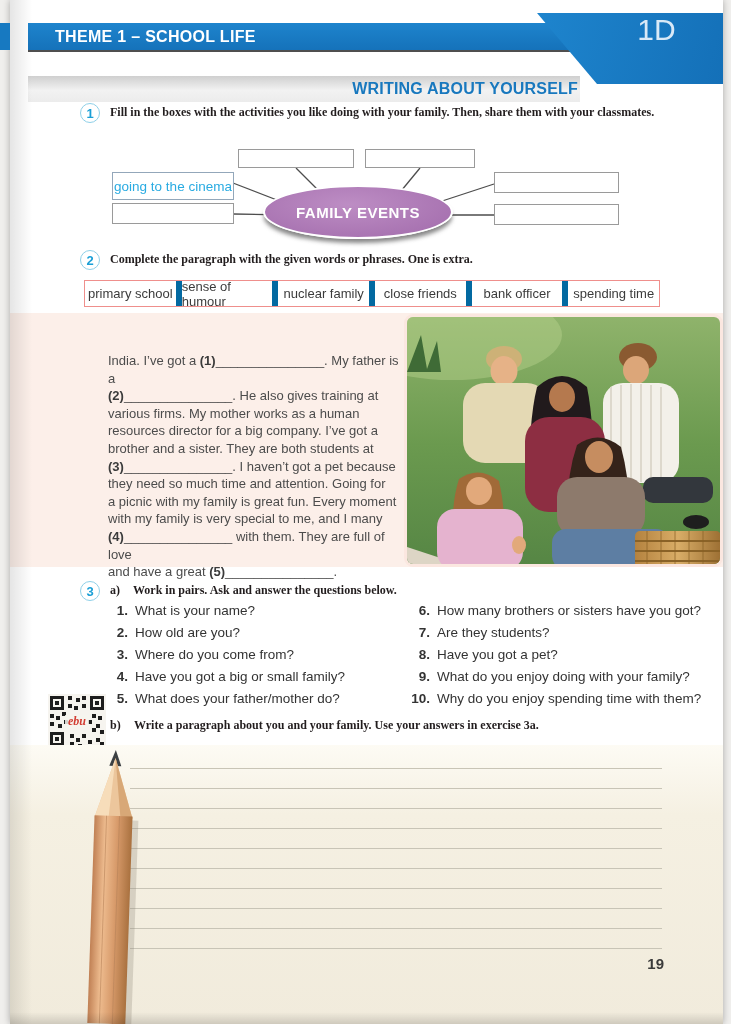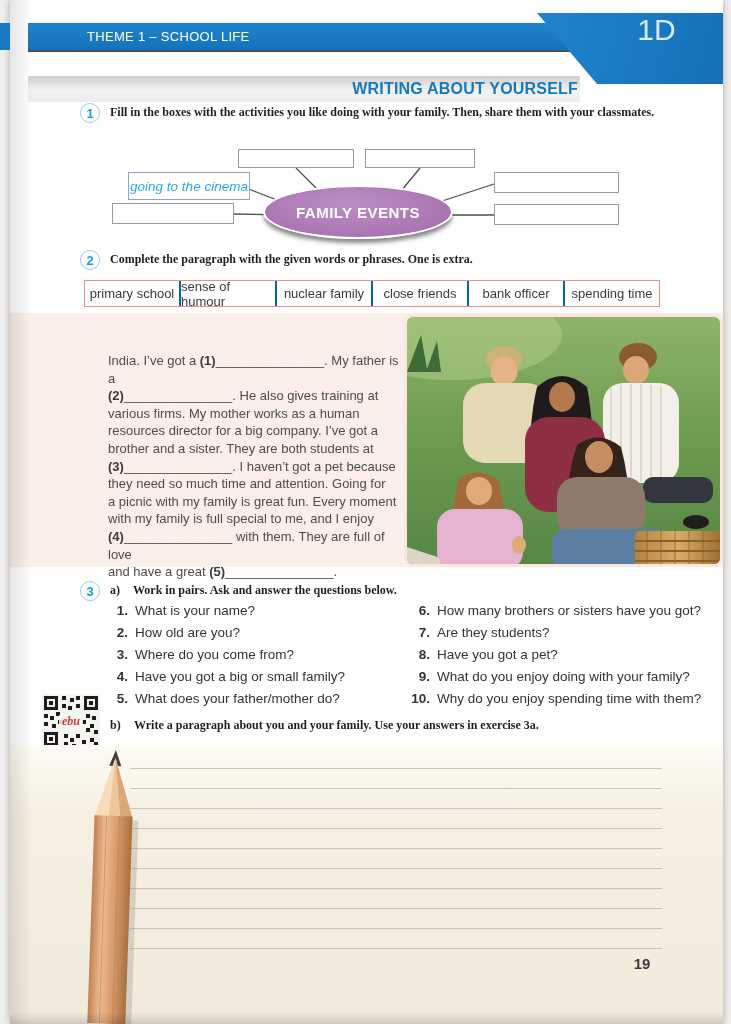--- a/index.html
+++ b/index.html
@@ -6,21 +6,21 @@
   html,body { width:731px; height:1024px; }
   body { position:relative; background:#f0efed; font-family:"Liberation Sans", sans-serif; overflow:hidden; }
 
   .page { position:absolute; left:10px; top:0; width:713px; height:1024px; background:#ffffff; box-shadow:0 0 7px rgba(0,0,0,.3); }
   .gutter-shade { position:absolute; left:10px; top:0; width:22px; height:1024px; background:linear-gradient(to right, rgba(0,0,0,.10), rgba(0,0,0,0)); pointer-events:none; }
   .bottom-shade { position:absolute; left:10px; top:1012px; width:713px; height:12px; background:linear-gradient(to bottom, rgba(0,0,0,0), rgba(0,0,0,.14)); }
 
   
   .band-stub { position:absolute; left:0; top:23px; width:10px; height:27px; background:#1779c1; }
   .band { position:absolute; left:28px; top:23px; width:640px; height:27px; background:linear-gradient(to bottom,#1e84cd,#1572ba); display:flex; align-items:center; }
-  .band-title { color:#ffffff; font-weight:normal; font-size:13px; letter-spacing:.3px; padding-left:59px; }
+  .band-title { color:#ffffff; font-weight:bold; font-size:16px; letter-spacing:.3px; padding-left:27px; }
   .band-underline { position:absolute; left:28px; top:50px; width:552px; height:2px; background:#4f4f4f; }
   .silver-strip { position:absolute; left:28px; top:52px; width:552px; height:26px; background:linear-gradient(to bottom,#cfcfcf,#f2f2f2 55%, #ececec); display:flex; align-items:center; justify-content:flex-end;margin-top:24px; }
   .section-title { color:#1878be; font-weight:bold; font-size:16px; letter-spacing:.2px; padding-right:2px; }
   .unit-tab { position:absolute; left:530px; top:13px; width:193px; height:71px; background:linear-gradient(105deg,#1e85ce,#1470b8); clip-path:polygon(7px 0, 193px 0, 193px 71px, 67px 71px); display:flex; justify-content:center; }
   .unit-tab span { color:#d9e9f7; font-size:30px; padding-left:60px; }
 
   
   .exnum { position:absolute; width:20px; height:20px; border:1.5px solid #8fd0e8; border-radius:50%; color:#1a9fd6; font-weight:bold; font-size:13px; display:flex; align-items:center; justify-content:center; background:#fff; }
   .instr { position:absolute; font-family:"Liberation Serif", serif; font-weight:bold; font-size:12px; color:#221d1e; line-height:21px; }
 
@@ -28,42 +28,42 @@
   .dgm-box { position:absolute; background:#fff; border:1px solid #9a9a9a; }
   .dgm-box.filled { border:1px solid #93a7ba; color:#29abe2; font-size:13.5px; display:flex; align-items:center; justify-content:center; }
   .dgm-ellipse { position:absolute; left:263px; top:185px; width:190px; height:54px; border-radius:50%;
     background:radial-gradient(ellipse at 45% 35%, #bd8dc4, #a873b1 75%); border:2px solid #fff;
     box-shadow:0 5px 4px -1px rgba(70,70,70,.65); display:flex; align-items:center; justify-content:center; }
   .dgm-ellipse span { color:#fff; font-weight:bold; font-size:15px; letter-spacing:.5px; }
   .dgm-lines { position:absolute; left:100px; top:145px; }
 
   
   .wordbank { position:absolute; left:84px; top:280px; width:576px; height:27px; display:flex; border:1px solid #ef8f8c; background:#fff; }
-  .wordbank .cell { flex:1; display:flex; align-items:center; justify-content:center; font-size:13px; color:#3b3b3b; border-left:2px solid #0369a1; }
+  .wordbank .cell { flex:1; display:flex; align-items:center; justify-content:center; font-size:13px; color:#3b3b3b; border-left:6px solid #0369a1; }
   .wordbank .cell:first-child { border-left:none; }
 
   
   .pink-panel { position:absolute; left:10px; top:313px; width:713px; height:254px; background:#fcefe9; }
   .para { position:absolute; left:108px; top:352px; width:300px; font-size:13px; line-height:17.6px; color:#4c4c4c; }
   .photo { position:absolute; left:404px; top:314px; width:319px; height:253px; border-radius:9px; overflow:hidden; border:3px solid #fbe7e0; }
 
   
   .qcol { position:absolute; }
   .qrow { display:flex; height:22px; align-items:flex-start; }
   .qnum { width:24px; text-align:right; font-weight:bold; font-size:13.5px; color:#333; flex:none; }
   .qtext { padding-left:7px; font-size:13.5px; color:#333; white-space:nowrap; }
 
-  .qr-wrap { position:absolute; left:42px; top:694px; width:42px; text-align:center; }
+  .qr-wrap { position:absolute; left:48px; top:694px; width:42px; text-align:center; }
   .qr-label { font-size:9.5px; color:#333; margin-top:2px; }
 
   
   .cream { position:absolute; left:10px; top:745px; width:713px; height:279px; background:linear-gradient(to bottom,#fdfbf4, #f5f0e2 25%, #f1ebdc); }
   .wline { position:absolute; left:130px; width:532px; height:1px; background:#c8c4b6; }
   .pencil { position:absolute; left:86px; top:750px; transform:rotate(2deg); }
-  .pagenum { position:absolute; left:620px; top:955px; width:44px; text-align:center; font-weight:bold; font-size:15px; color:#3a3a3a; }
+  .pagenum { position:absolute; left:620px; top:955px; width:44px; text-align:right; font-weight:bold; font-size:15px; color:#3a3a3a; }
 </style>
 </head>
 <body>
 
 <div class="page"></div>
 
 <div class="band-stub"></div>
 <div class="band">
   <span class="band-title">THEME 1 – SCHOOL LIFE</span>
 </div>
@@ -83,21 +83,21 @@
     <line x1="196" y1="23" x2="230" y2="57"></line>
     <line x1="320" y1="23" x2="292" y2="57"></line>
     <line x1="133" y1="38" x2="195" y2="62"></line>
     <line x1="394" y1="39" x2="330" y2="60"></line>
     <line x1="133" y1="69" x2="185" y2="70"></line>
     <line x1="394" y1="70" x2="340" y2="70"></line>
   </g>
 </svg>
 <div class="dgm-box" style="left:238px; top:149px; width:116px; height:19px;"></div>
 <div class="dgm-box" style="left:365px; top:149px; width:110px; height:19px;"></div>
-<div class="dgm-box filled" style="left:128px; top:172px; width:122px; height:28px;font-style:italic;">going to the cinema</div>
+<div class="dgm-box filled" style="left:112px; top:172px; width:122px; height:28px;">going to the cinema</div>
 <div class="dgm-box" style="left:494px; top:172px; width:125px; height:21px;"></div>
 <div class="dgm-box" style="left:112px; top:203px; width:122px; height:21px;"></div>
 <div class="dgm-box" style="left:494px; top:204px; width:125px; height:21px;"></div>
 <div class="dgm-ellipse">
   <span>FAMILY EVENTS</span>
 </div>
 
 <div class="exnum" style="left:80px; top:250px;">2</div>
 <div class="instr" style="left:110px; top:249px; width:600px;">Complete the paragraph with the given words or phrases. One is extra.</div>
 
@@ -113,21 +113,21 @@
 <div class="pink-panel"></div>
 <div class="para">
   <div>India. I’ve got a <b style="color:#3b3b3b">(1)</b>_______________. My father is a</div>
   <div><b style="color:#3b3b3b">(2)</b>_______________. He also gives training at</div>
   <div>various firms. My mother works as a human</div>
   <div>resources director for a big company. I’ve got a</div>
   <div>brother and a sister. They are both students at</div>
   <div><b style="color:#3b3b3b">(3)</b>_______________. I haven’t got a pet because</div>
   <div>they need so much time and attention. Going for</div>
   <div>a picnic with my family is great fun. Every moment</div>
-  <div>with my family is full special to me, and I enjoy</div>
+  <div>with my family is very special to me, and I many</div>
   <div><b style="color:#3b3b3b">(4)</b>_______________ with them. They are full of love</div>
   <div>and have a great <b style="color:#3b3b3b">(5)</b>_______________.</div>
 </div>
 
 <div class="photo">
   <svg width="319" height="253" viewBox="0 0 319 253">
     <defs>
       <linearGradient id="grass" x1="0" y1="0" x2="0" y2="1">
         <stop offset="0" stop-color="#8fb36b"></stop>
           <stop offset=".5" stop-color="#6b9a4f"></stop>

